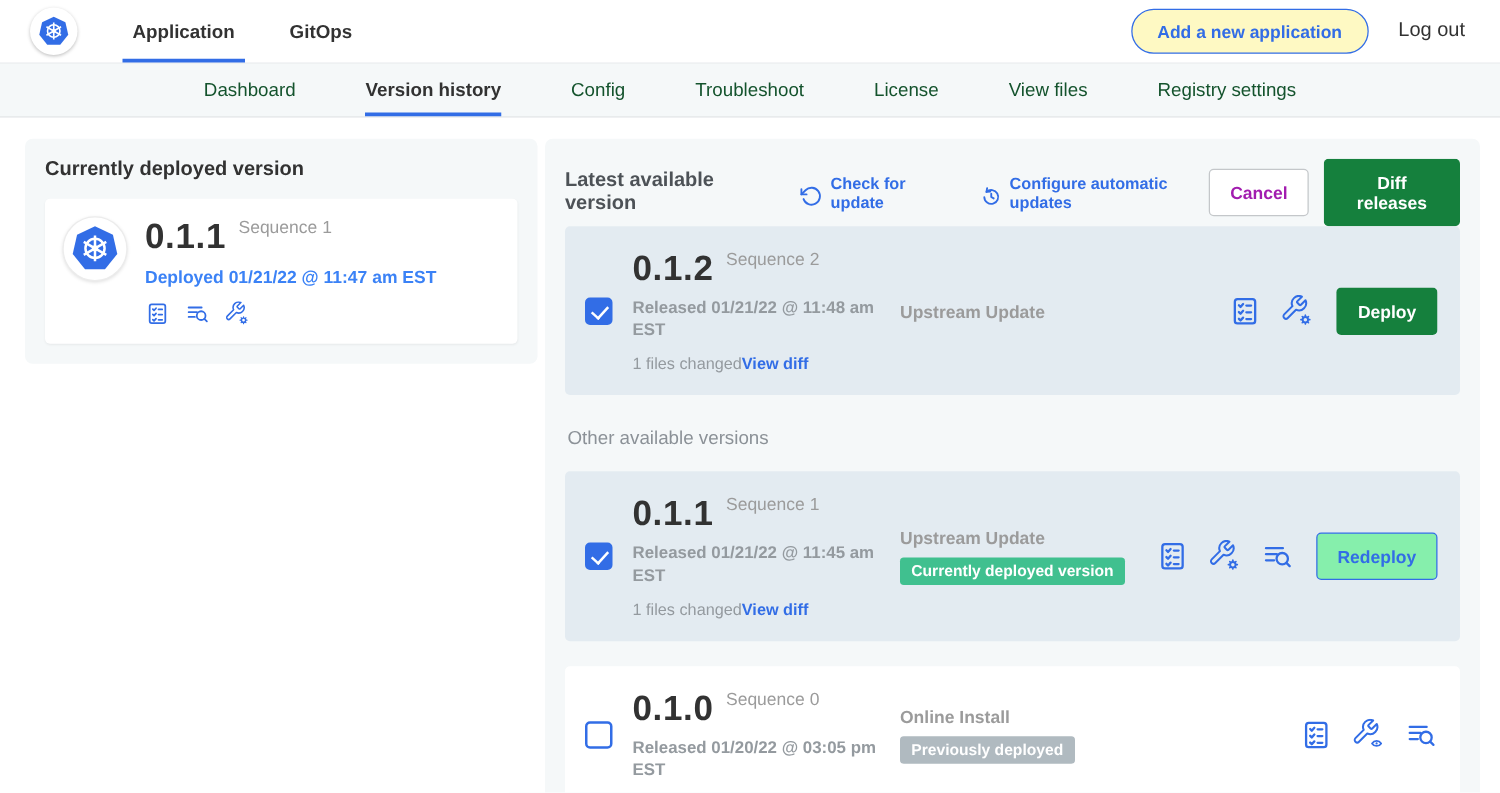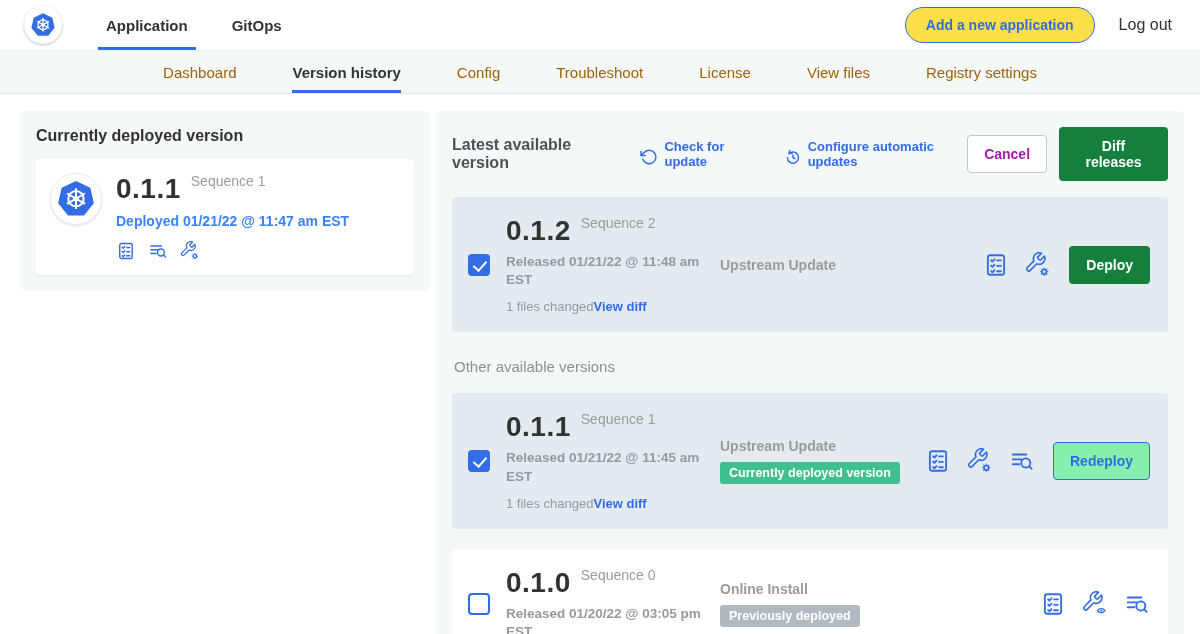--- a/index.html
+++ b/index.html
@@ -10,28 +10,28 @@
   
   .topnav { height:50px; background:#fff; display:flex; align-items:stretch; }
   .logo-wrap { display:flex; align-items:center; padding-left:24px; padding-right:36px; }
   .logo-circle { width:38px; height:38px; border-radius:50%; background:#fff;
     box-shadow:0 1px 3px rgba(0,0,0,.25); display:flex; align-items:center; justify-content:center; }
   .top-tabs { display:flex; }
   .top-tab { display:flex; align-items:center; padding:3px 8px 0 8px; margin-right:28px;
     font-size:15px; font-weight:700; color:#323232; border-bottom:3px solid transparent; cursor:pointer; }
   .top-tab.active { border-bottom-color:#326de6; }
   .topnav-right { margin-left:auto; display:flex; align-items:center; }
-  .pill-btn { border:1px solid #326de6; color:#326de6; background:#fde047; border-radius:20px;
+  .pill-btn { border:1px solid #326de6; color:#326de6; background:#fef9c3; border-radius:20px;
     font-weight:700; font-size:14px; padding:9px 20px; cursor:pointer; font-family:inherit; }
   .logout { font-size:16px; color:#323232; margin:0 28px 0 24px; cursor:pointer; }
 
   
   .subnav { height:44px; background:#f5f8f9; border-top:1px solid #eceef0; border-bottom:1px solid #e3e6e8;
     display:flex; justify-content:center; gap:56px; }
-  .sub-tab { display:flex; align-items:center; padding-top:3px; font-size:15px; color:#a16207;
+  .sub-tab { display:flex; align-items:center; padding-top:3px; font-size:15px; color:#14532d;
     border-bottom:3px solid transparent; cursor:pointer; }
   .sub-tab.active { color:#323232; font-weight:700; border-bottom-color:#326de6; }
 
   
   .main { display:flex; gap:6px; padding:17px 16px 0 20px; align-items:flex-start; }
 
   .left-panel { width:410px; background:#f5f8f9; border-radius:6px; padding:16px; flex-shrink:0; }
   .left-title { font-size:16px; font-weight:700; color:#323232; margin-bottom:14px; }
   .deployed-card { background:#fff; border-radius:4px; padding:14px; display:flex; gap:14px;
     box-shadow:0 1px 2px rgba(0,0,0,.06); }
@@ -50,21 +50,21 @@
   .rp-title { font-size:16px; font-weight:700; color:#4d5257; }
   .link-item { display:flex; align-items:flex-end; gap:6px; color:#326de6; font-weight:700;
     font-size:13px; margin-left:26px; cursor:pointer; }
   .rp-header .spacer { flex:1; }
   .btn { border-radius:4px; font-weight:700; font-size:14px; padding:10px 16px; border:1px solid transparent;
     cursor:pointer; font-family:inherit; }
   .btn-primary { background:#15803d; color:#fff; }
   .btn-secondary { background:#86efac; color:#326de6; border-color:#326de6; }
   .btn-gray { background:#fff; color:#a21caf; border-color:#c4c7ca; margin-right:12px; }
 
-  .version-card { border-radius:4px; padding:18px 16px; display:flex; align-items:center; margin-top:16px; }
+  .version-card { border-radius:4px; padding:18px 16px; display:flex; align-items:center; margin-top:0; }
   .version-card.selected { background:#e3ebf1; }
   .version-card.plain { background:#fff; margin-top:0; }
   .checkbox { width:22px; height:22px; border-radius:4px; border:2px solid #326de6; background:#fff;
     flex-shrink:0; position:relative; cursor:pointer; }
   .checkbox.checked { background:#326de6; }
   .checkbox.checked::after { content:""; position:absolute; left:6px; top:2px; width:6px; height:11px;
     border:solid #fff; border-width:0 2.5px 2.5px 0; transform:rotate(42deg); }
   .vc-info { margin-left:16px; width:212px; flex-shrink:0; }
   .released { font-size:13.5px; color:#949a9f; font-weight:700; max-width:198px; margin-top:6px; line-height:1.35; }
   .files-row { display:flex; align-items:center; gap:0; margin-top:10px; }

